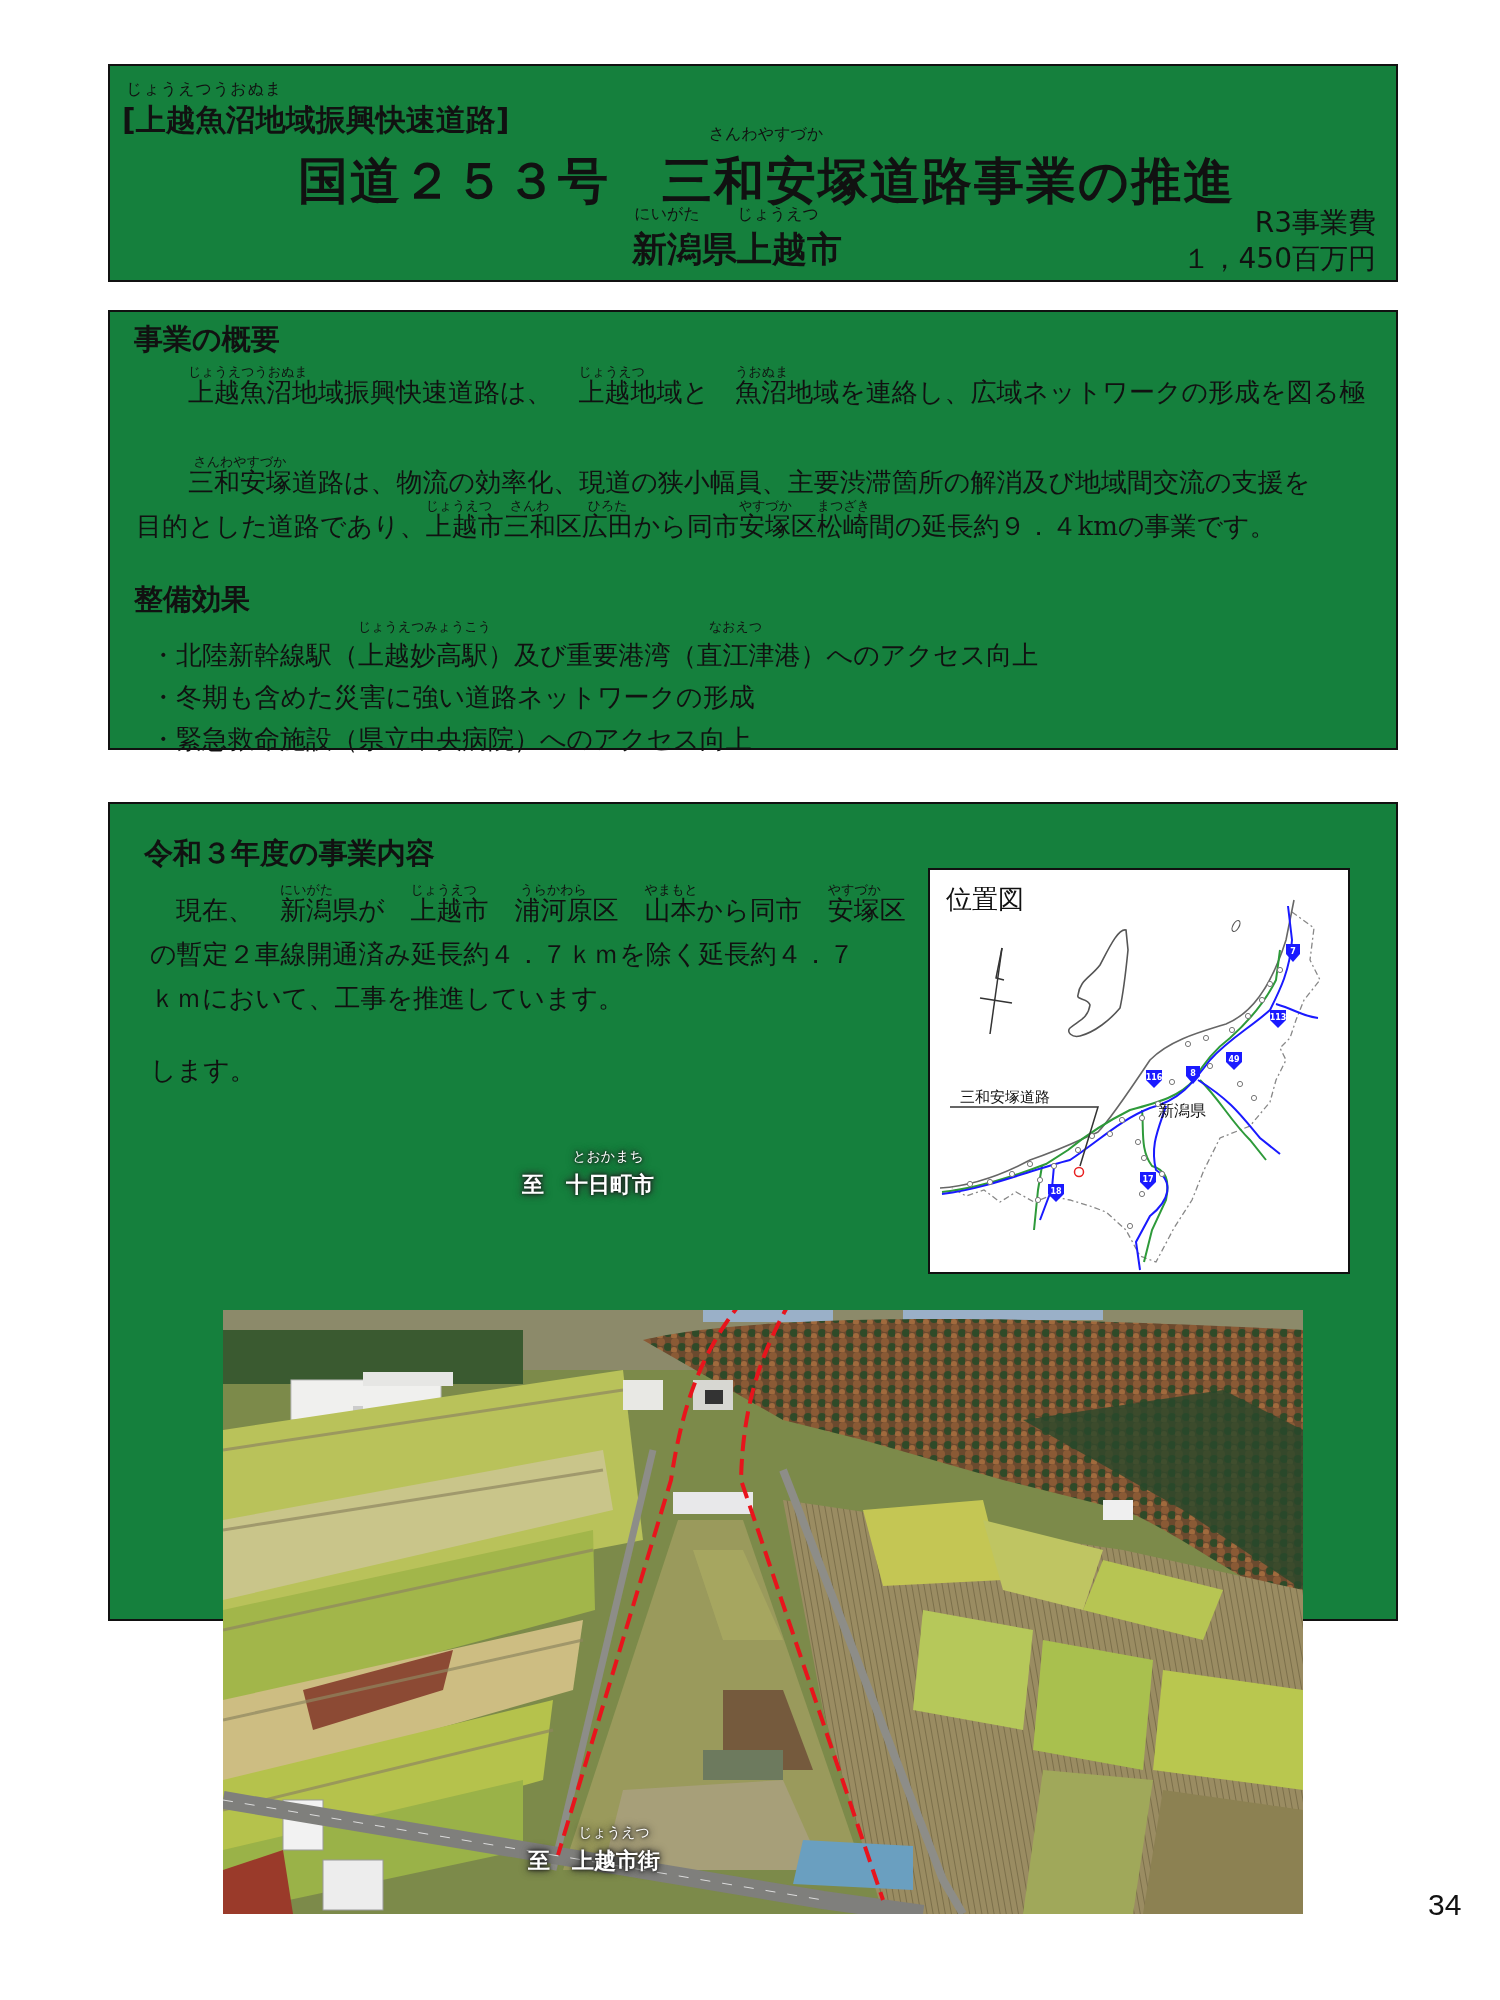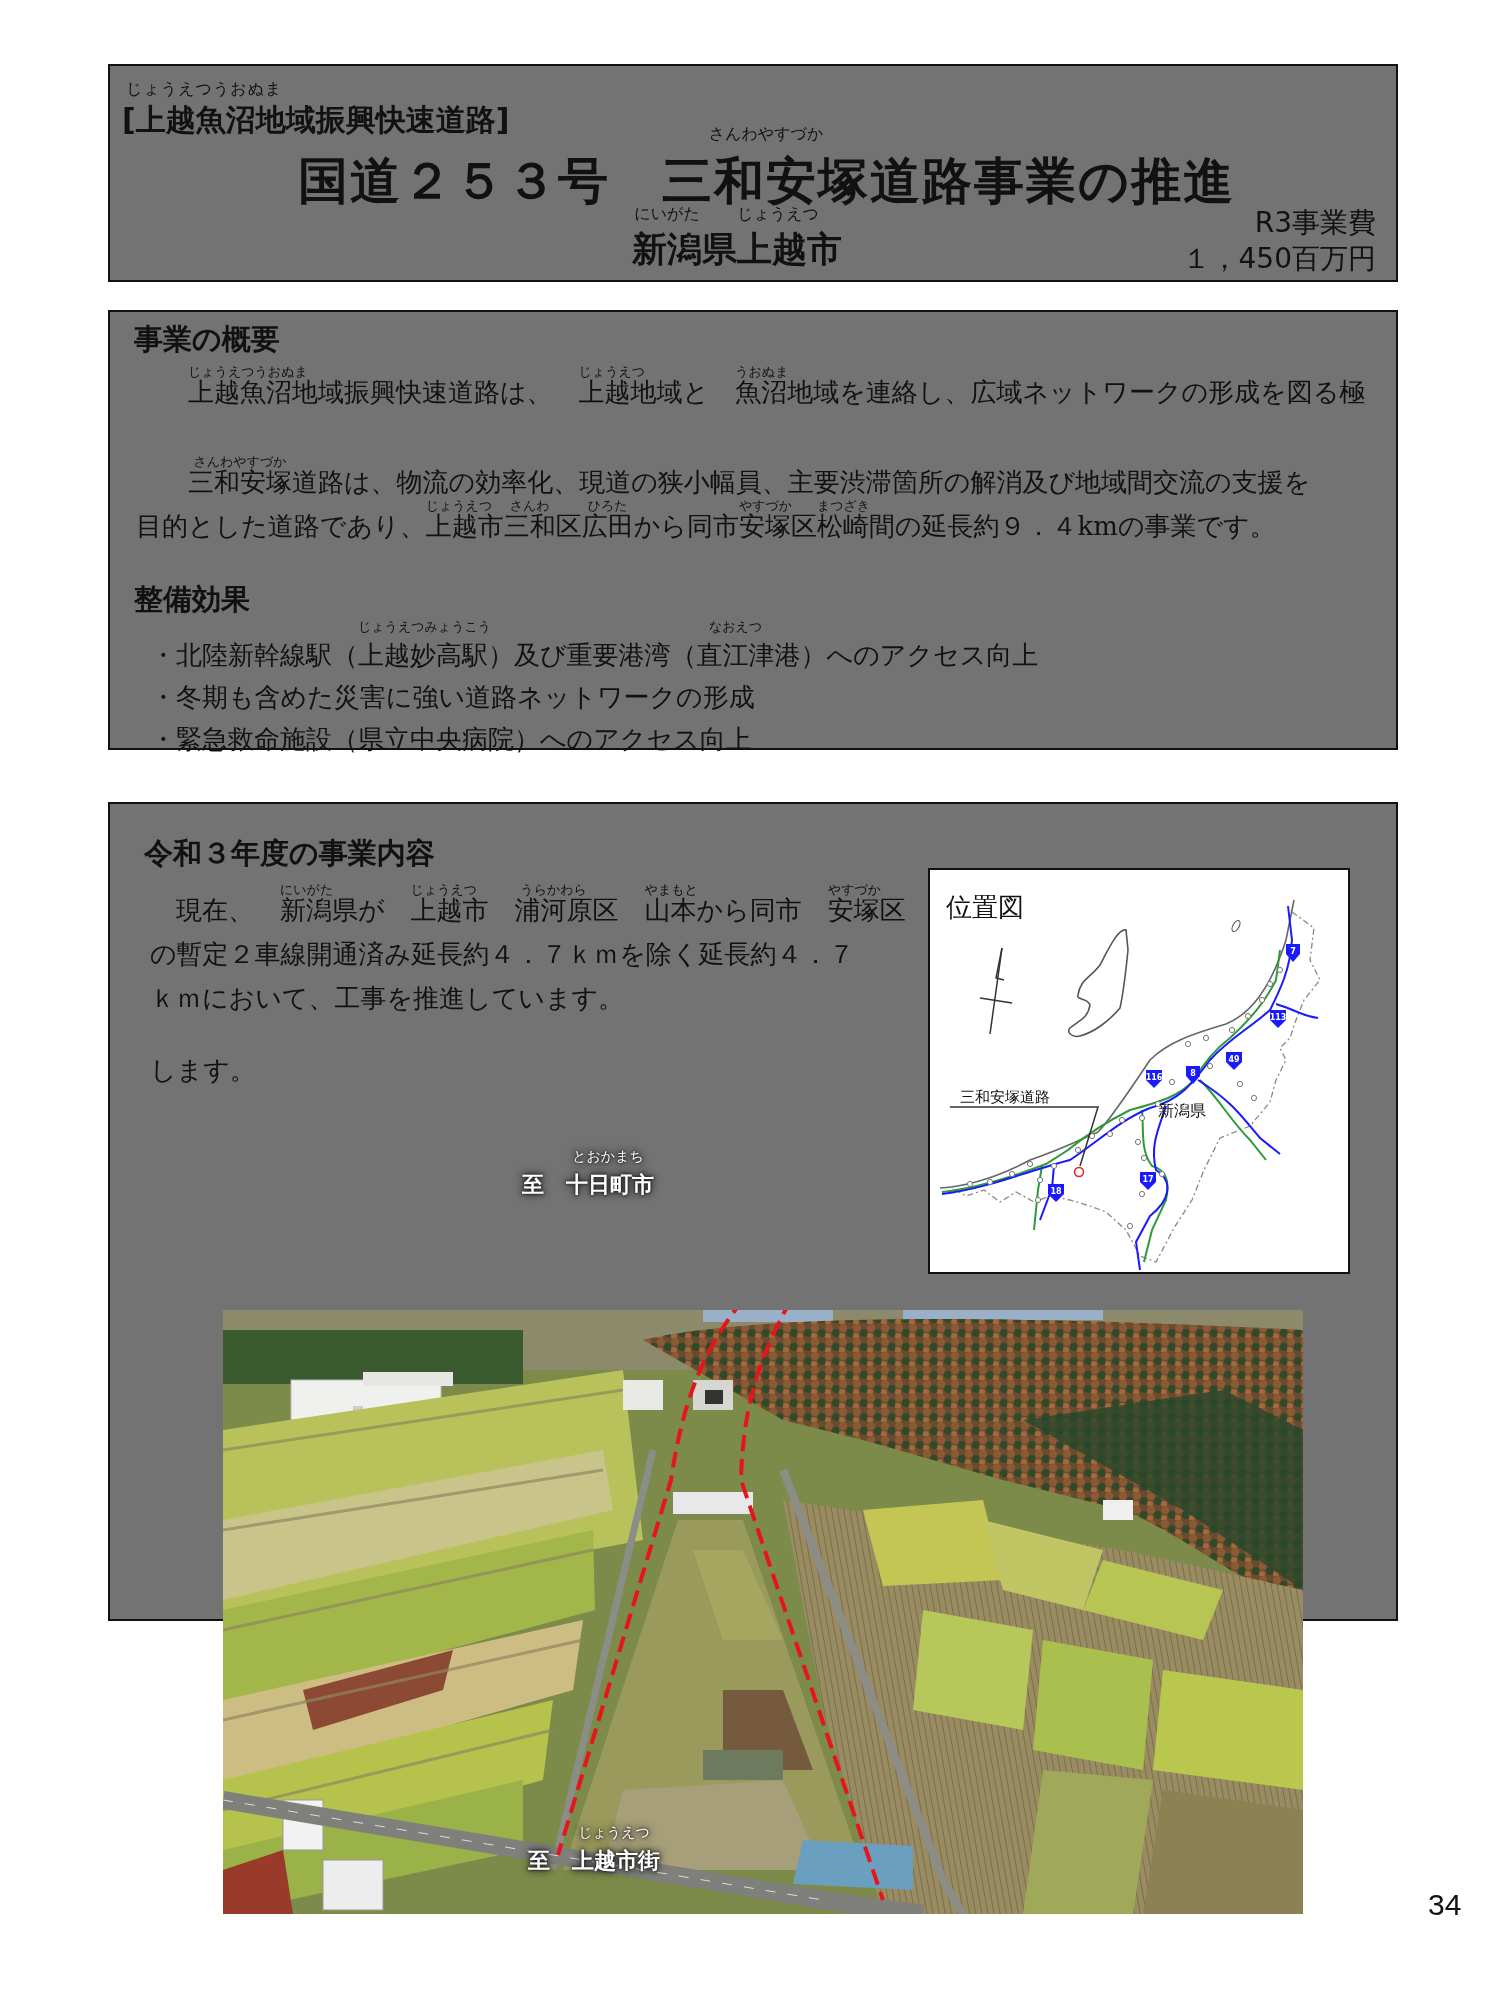--- a/index.html
+++ b/index.html
@@ -2,21 +2,21 @@
 <html><head>
   <meta charset="utf-8">
   <style>
     * { box-sizing: border-box; margin: 0; padding: 0; }
     html, body { width: 1500px; height: 2000px; background: #ffffff; overflow: hidden; }
     body { position: relative; font-family: "DejaVu Serif", "Liberation Serif", serif; color: #111; }
 
     .sans { font-family: "DejaVu Sans", "Liberation Sans", sans-serif; }
     .serif { font-family: "DejaVu Serif", "Liberation Serif", serif; }
 
-    .box { position: absolute; border: 2px solid #111; background: #737373; }
+    .box { position: absolute; border: 2px solid #111; background: #15803d; }
 
     
     .rb { position: relative; display: inline-block; }
     .rt { position: absolute; left: 0; right: 0; text-align: center; white-space: nowrap;
           font-family: "DejaVu Sans", "Liberation Sans", sans-serif; font-weight: normal; letter-spacing: 0; }
 
     
     #header { left: 108px; top: 64px; width: 1290px; height: 218px; }
     #header .series-ruby { position: absolute; left: 16px; top: 13px; font-size: 16px; letter-spacing: 1px; }
     #header .series { position: absolute; left: 12px; top: 34px; font-size: 30px; font-weight: bold; }
@@ -33,21 +33,21 @@
     #overview .para { position: absolute; left: 26px; font-size: 26px; line-height: 44px; width: 1250px; }
     #overview .para .rt, #plan .para .rt, #effects .rt { top: -20px; font-size: 13px; }
     .effect { position: absolute; left: 40px; font-size: 26px; white-space: nowrap; }
 
     
     #plan { left: 108px; top: 802px; width: 1290px; height: 819px; }
     #plan .para { position: absolute; left: 40px; width: 780px; font-size: 26px; line-height: 44px; }
 
     
     #map-box { position: absolute; left: 818px; top: 64px; width: 422px; height: 406px; border: 2px solid #111; background: #fff; }
-    #map-box .map-title { position: absolute; left: 16px; top: 20px; font-size: 26px; }
+    #map-box .map-title { position: absolute; left: 16px; top: 12px; font-size: 26px; }
     #map-box svg { position: absolute; left: 0; top: 0; }
 
     
     #photo { position: absolute; left: 113px; top: 506px; width: 1080px; height: 604px; overflow: hidden; background: #7c8a4a; }
     #photo svg { position: absolute; left: 0; top: 0; }
     .photo-label { position: absolute; color: #fff; font-family: "DejaVu Sans", "Liberation Sans", sans-serif; font-weight: bold;
                    text-shadow: 0 0 6px #222, 0 0 10px #333, 0 0 3px #000; white-space: nowrap; }
     .photo-label .rt { top: -22px; font-size: 14px; color: #fff; }
 
     #page-number { position: absolute; left: 1400px; top: 1888px; font-size: 30px; font-family: "Liberation Sans", "DejaVu Sans", sans-serif; margin-left: 28px; }

